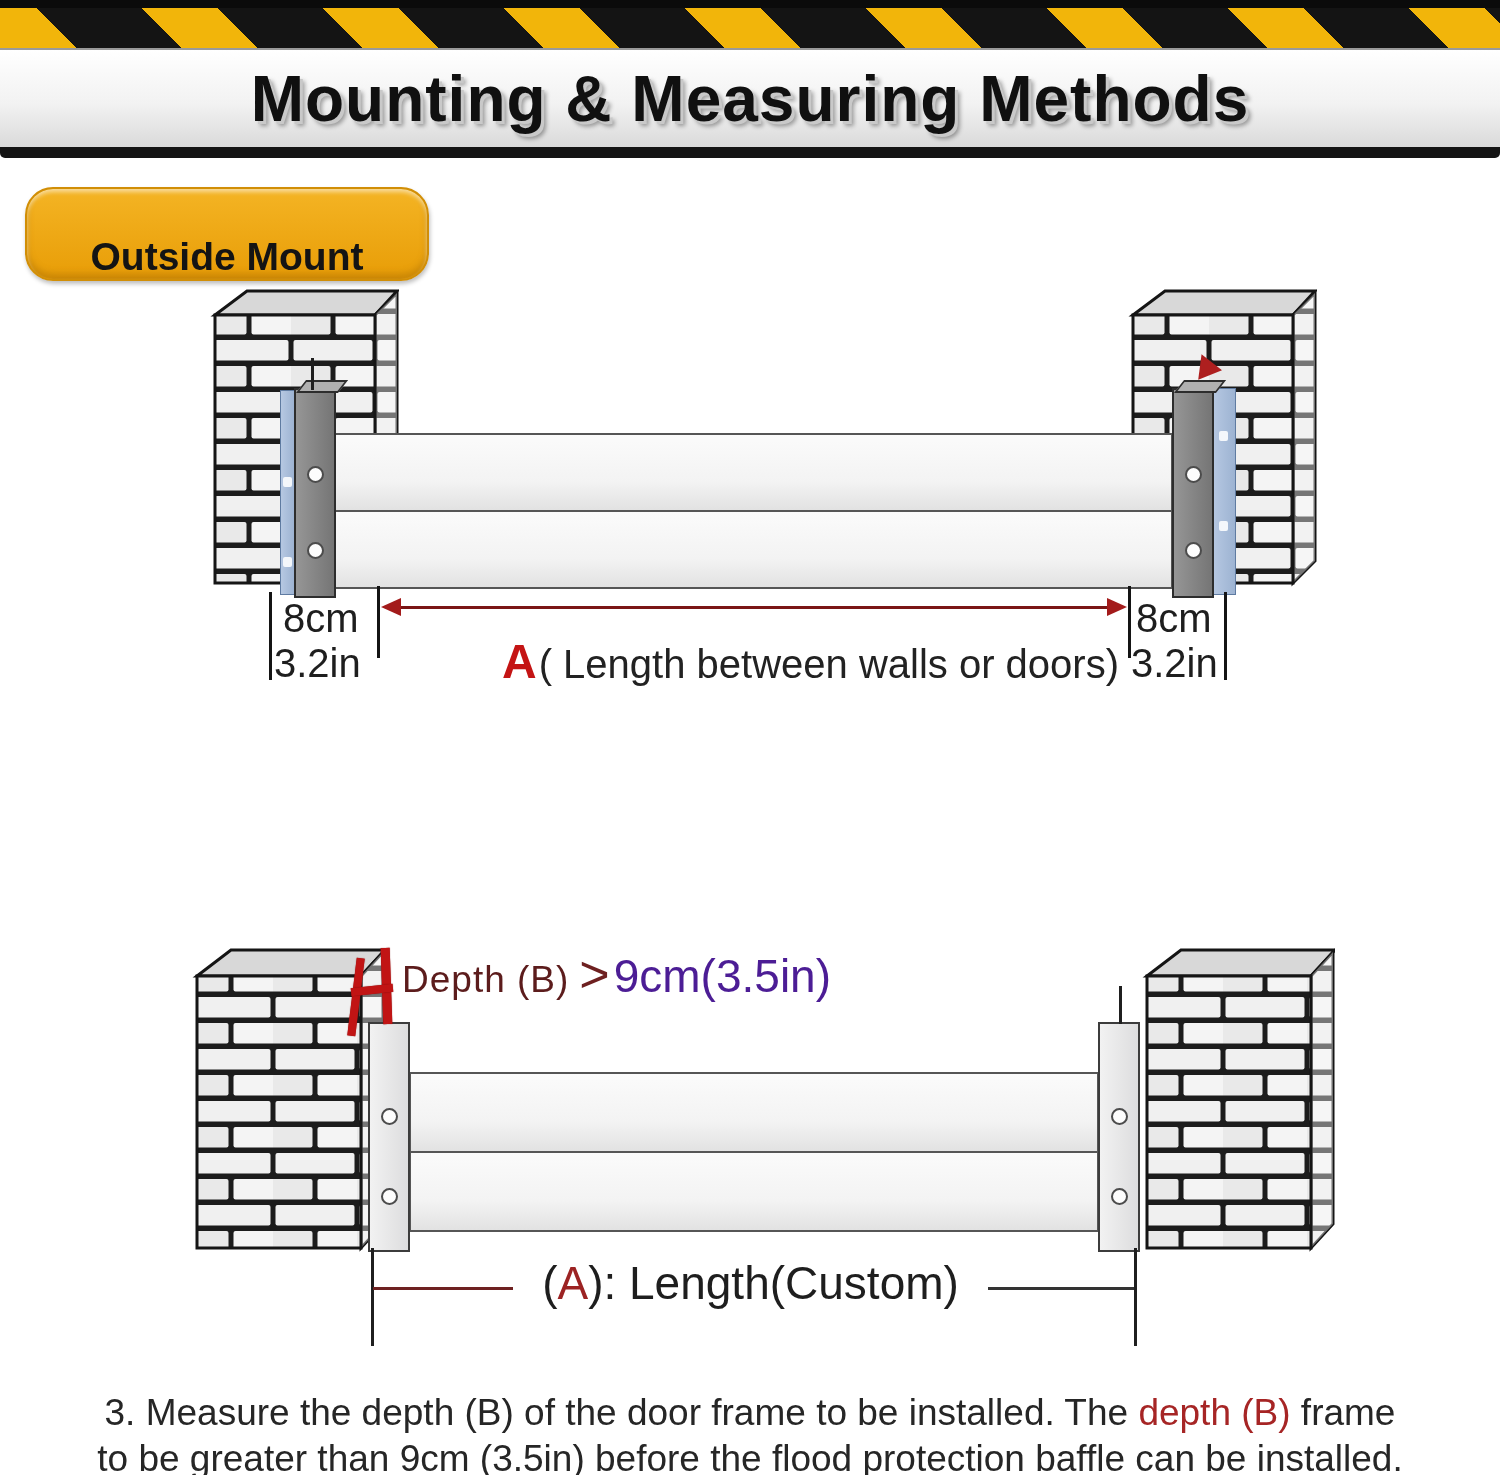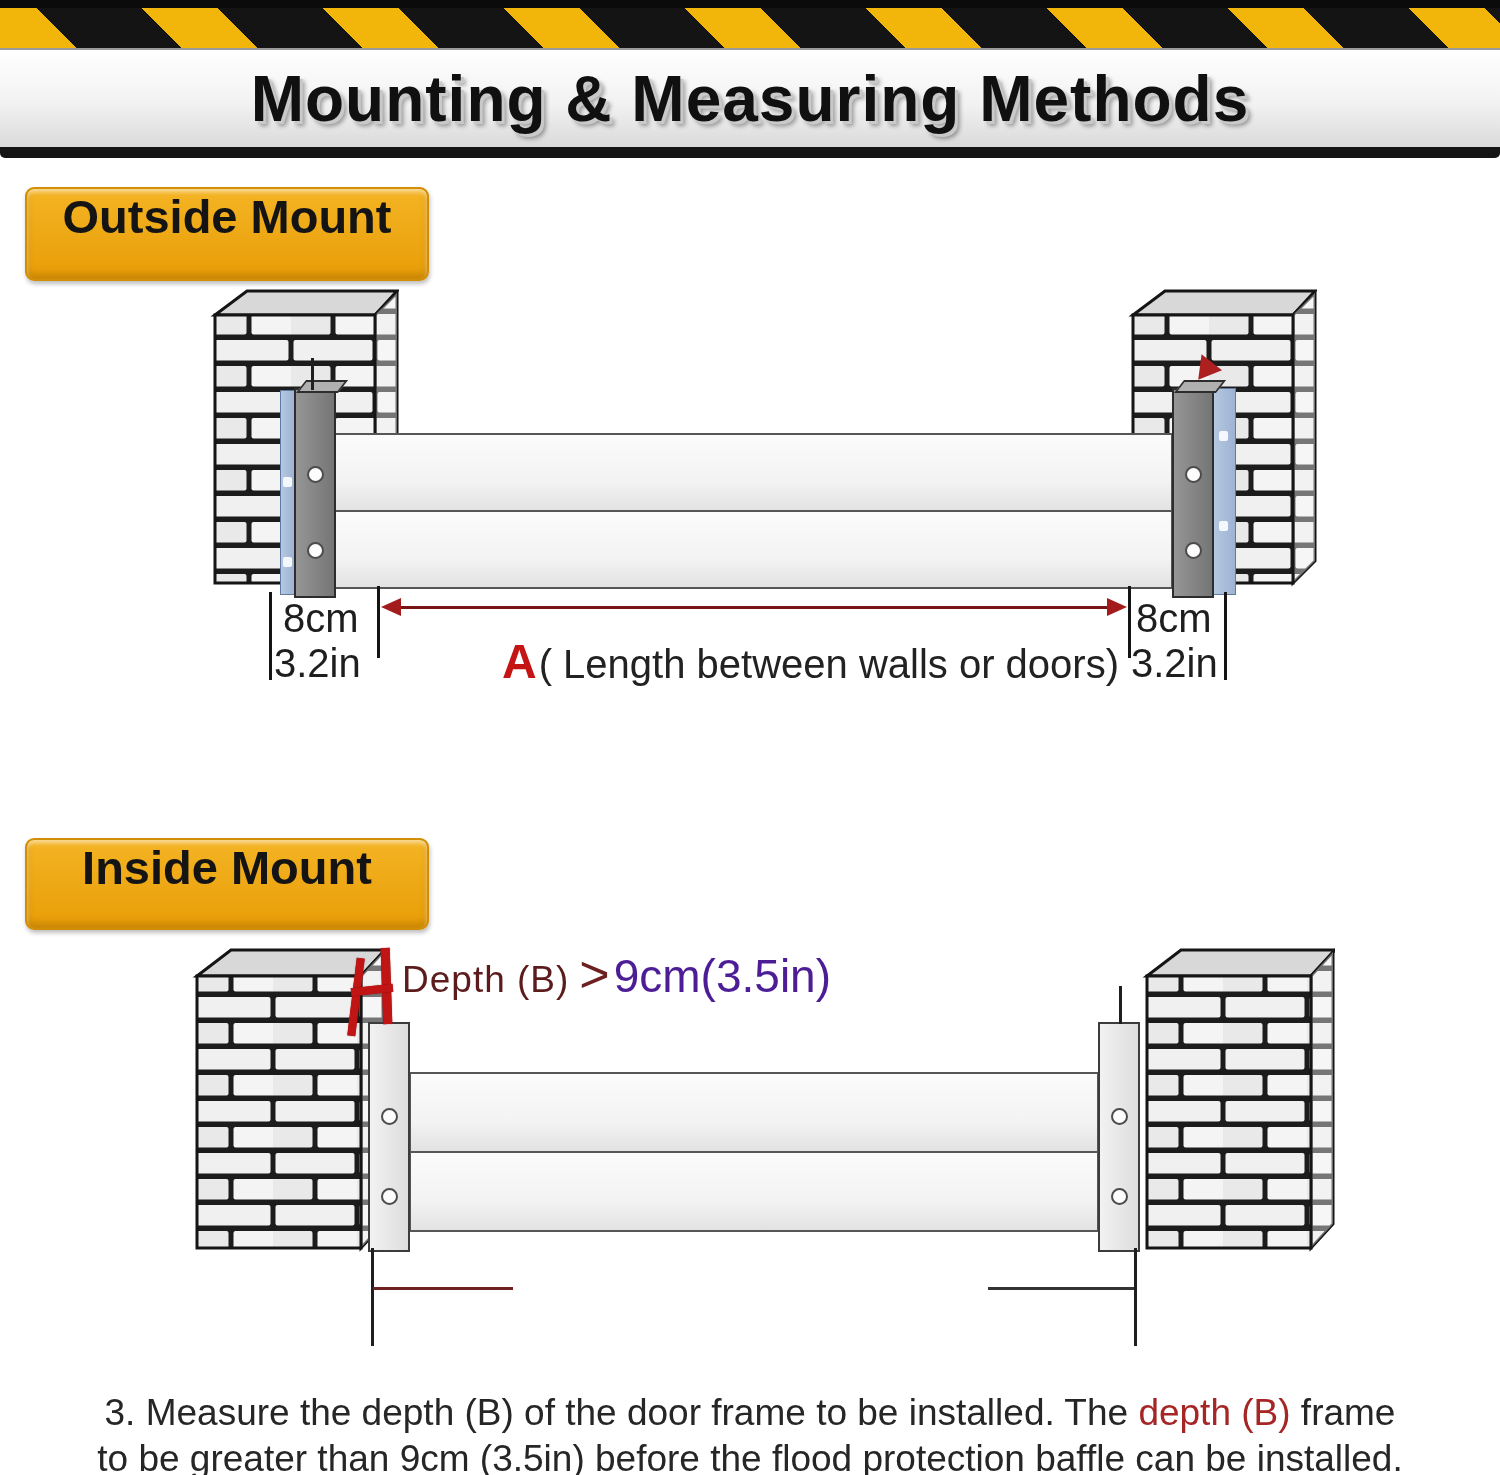--- a/index.html
+++ b/index.html
@@ -15,24 +15,24 @@
     background:repeating-linear-gradient(45deg,#f2b50a 0 54px,#141414 54px 128px);
     border-bottom:2px solid #9a9a9a;}
   .title-band{left:0;top:50px;width:1500px;height:97px;
     background:linear-gradient(180deg,#ffffff 0%,#f2f2f2 55%,#dadada 100%);
     display:flex;align-items:center;justify-content:center;}
   .title-band h1{margin:0;font-size:64px;font-weight:700;color:#101010;letter-spacing:1px;
     text-shadow:3px 3px 0 #c9c9c9,5px 5px 4px rgba(0,0,0,0.35);}
   .title-rule{left:0;top:147px;width:1500px;height:11px;background:#141414;border-radius:0 0 5px 5px;}
 
   
-  .badge{display:flex;align-items:flex-start;justify-content:center;
-    font-size:47px;font-weight:600;color:#141414;
+  .badge{display:flex;align-items:flex-end;justify-content:center;
+    font-size:39px;font-weight:600;color:#141414;
     background:linear-gradient(180deg,#f4b424,#e89d07);
-    border:2px solid #d18e06;border-radius:9px;
+    border:2px solid #d18e06;border-radius:28px;
     box-shadow:inset 0 3px 4px rgba(255,255,255,.55), inset 0 -5px 7px rgba(140,90,0,.35), 1px 3px 4px rgba(0,0,0,.25);}
   .badge.outside{left:25px;top:187px;width:400px;height:90px;}
   .badge.inside{left:25px;top:838px;width:400px;height:88px;}
 
   
   svg.pillar{display:block;}
   .p-o-left{left:207px;top:285px;width:192px;height:302px;}
   .p-o-right{left:1125px;top:285px;width:192px;height:302px;}
   .p-i-left{left:189px;top:942px;width:196px;height:310px;}
   .p-i-right{left:1139px;top:942px;width:196px;height:310px;}
@@ -194,23 +194,20 @@
   <div class="abs meas in-left">3.2in</div>
   <div class="abs meas cm-right">8cm</div>
   <div class="abs meas in-right">3.2in</div>
 
   <div class="abs span-label">
     <span class="var">A</span>
     <span class="lbl">( Length between walls or doors)</span>
   </div>
 
 
-  <div class="abs badge inside">
-    <span>Inside Mount</span>
-  </div>
 
   <svg class="abs pillar p-i-left" viewBox="0 0 196 310">
     <polygon points="8,34 42,8 196,8 172,34" fill="#d8d8d8" stroke="#151515" stroke-width="3"></polygon>
     <polygon points="172,34 194,10 194,282 172,306" fill="url(#brickpat)" stroke="#151515" stroke-width="3"></polygon>
     <polygon points="172,34 194,10 194,282 172,306" fill="rgba(255,255,255,0.40)"></polygon>
     <rect x="8" y="34" width="164" height="272" fill="url(#brickpat)" stroke="#151515" stroke-width="3"></rect>
   </svg>
   <svg class="abs pillar p-i-right" viewBox="0 0 196 310">
     <polygon points="8,34 42,8 196,8 172,34" fill="#d8d8d8" stroke="#151515" stroke-width="3"></polygon>
     <polygon points="172,34 194,10 194,282 172,306" fill="url(#brickpat)" stroke="#151515" stroke-width="3"></polygon>
@@ -241,19 +238,22 @@
   </div>
   <div class="abs bracket-light bk-i-right">
     <div class="hole h1i"></div>
     <div class="hole h2i"></div>
   </div>
 
   <div class="abs vline vl-left"></div>
   <div class="abs vline vl-right"></div>
   <div class="abs hl-left"></div>
   <div class="abs hl-right"></div>
+  <div class="abs length-label">
+    <span>(</span><span class="var">A</span><span>): Length(Custom)</span>
+  </div>
 
   <div class="abs steps-inside-2">
     <div class="nowrap"><span>3. Measure the depth (B) of the door frame to be installed. The </span><span class="red">depth (B)</span><span> frame</span></div>
     <div>to be greater than 9cm (3.5in) before the flood protection baffle can be installed.</div>
   </div>
 
 </div>
 
 </body></html>

